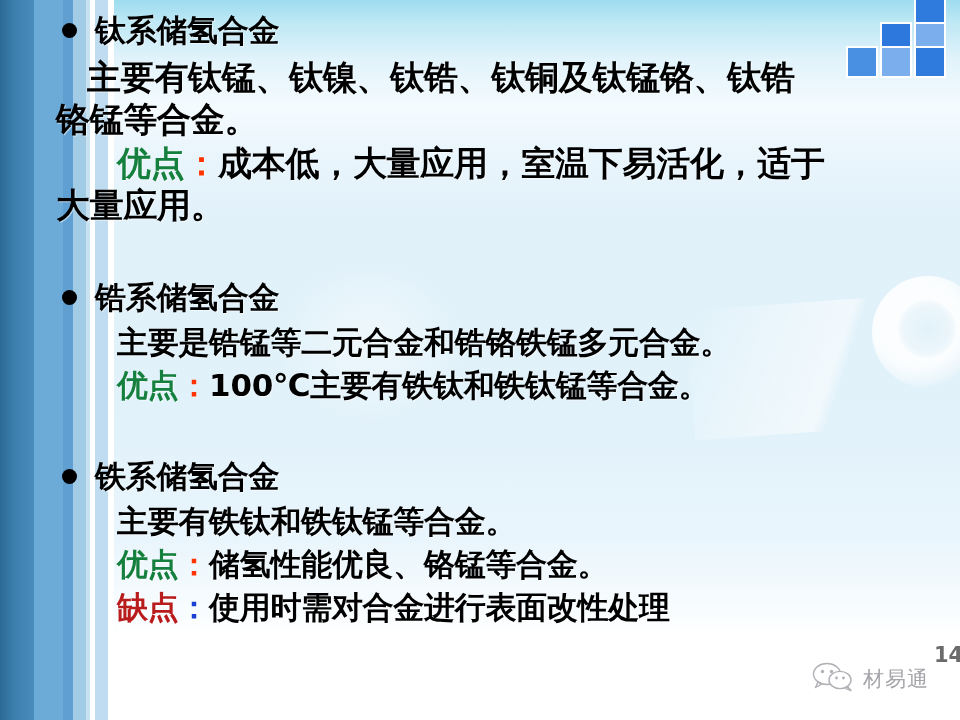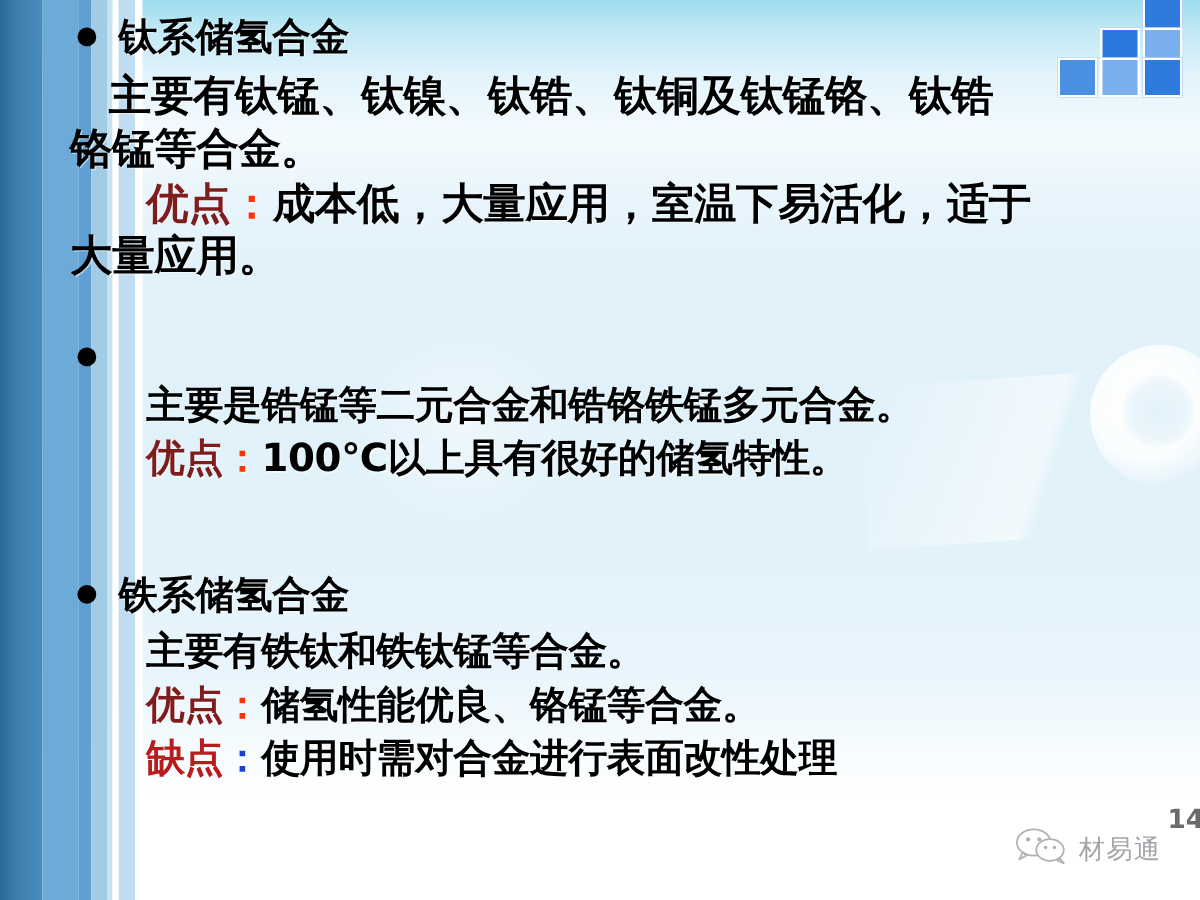--- a/index.html
+++ b/index.html
@@ -112,21 +112,21 @@
     width: 15px; height: 15px;
     border-radius: 50%;
     background: #000000;
     margin-right: 18px;
     flex: 0 0 auto;
     position: relative;
     top: -3px;
   }
   .body-line  { font-size: 34px; }
   .body-line2 { font-size: 31px; }
-  .label-good { color: #7f1d1d; }
+  .label-good { color: #15803d; }
   .label-bad  { color: #b91c1c; }
   .colon { color: #ff3300; }
   .colon-bad { color: #1a3fd4; }
 
   
   .page-number {
     position: absolute;
     left: 888px; top: 643px;
     font-size: 21px;
     font-weight: bold;
@@ -189,24 +189,25 @@
       <div class="line body-line" style="margin-top:6px; margin-left:-6px;">铬锰等合金。</div>
       <div class="line body-line" style="margin-top:8px; margin-left:55px;">
         <span class="label-good">优点</span><span class="colon">：</span><span>成本低，大量应用，室温下易活化，适于</span>
       </div>
       <div class="line body-line" style="margin-top:6px; margin-left:-6px;">大量应用。</div>
     </div>
 
     <div class="block" style="left:62px; top:281px;">
       <div class="line heading-line">
         <span class="bullet-dot"></span>
+        <span>锆系储氢合金</span>
       </div>
       <div class="line body-line2" style="margin-top:12px; margin-left:55px;">主要是锆锰等二元合金和锆铬铁锰多元合金。</div>
       <div class="line body-line2" style="margin-top:10px; margin-left:55px;">
-        <span class="label-good">优点</span><span class="colon">：</span><span>100℃以上具有很好的储氢特性。</span>
+        <span class="label-good">优点</span><span class="colon">：</span><span>100℃主要有铁钛和铁钛锰等合金。</span>
       </div>
     </div>
 
     <div class="block" style="left:62px; top:460px;">
       <div class="line heading-line">
         <span class="bullet-dot"></span>
         <span>铁系储氢合金</span>
       </div>
       <div class="line body-line2" style="margin-top:12px; margin-left:55px;">主要有铁钛和铁钛锰等合金。</div>
       <div class="line body-line2" style="margin-top:10px; margin-left:55px;">

